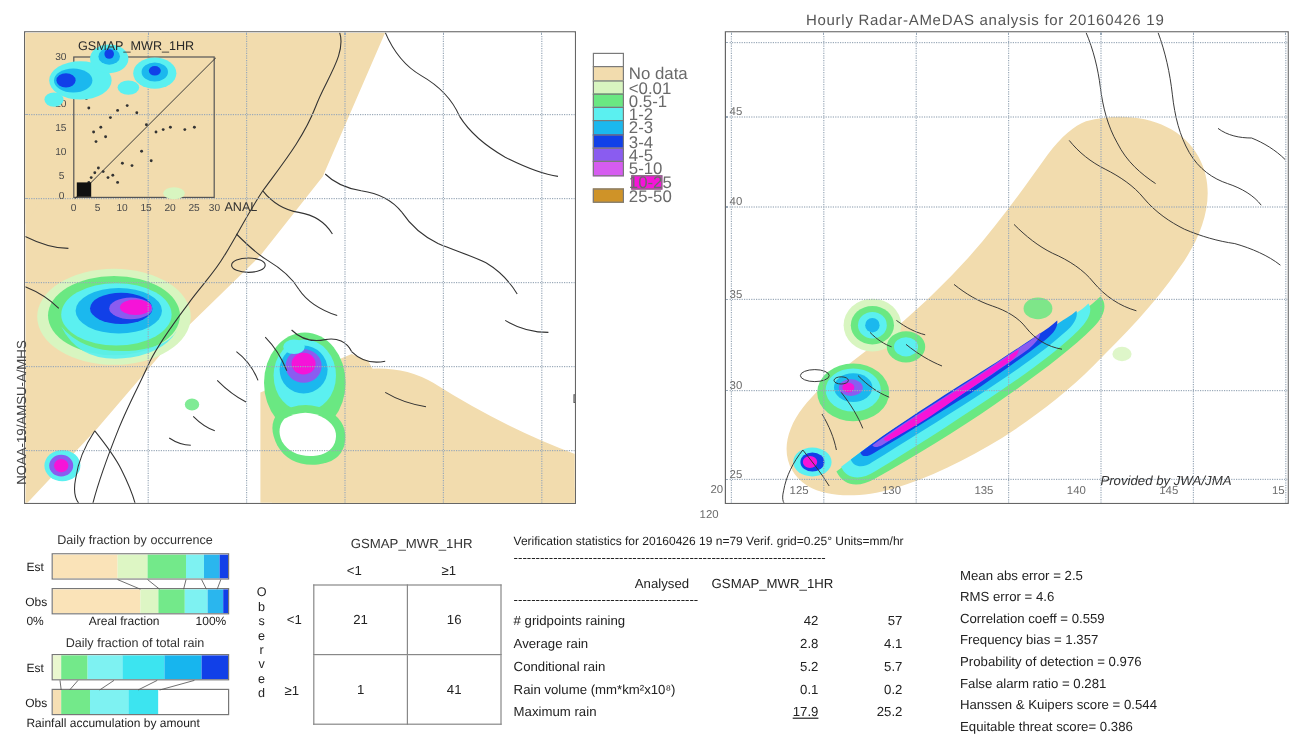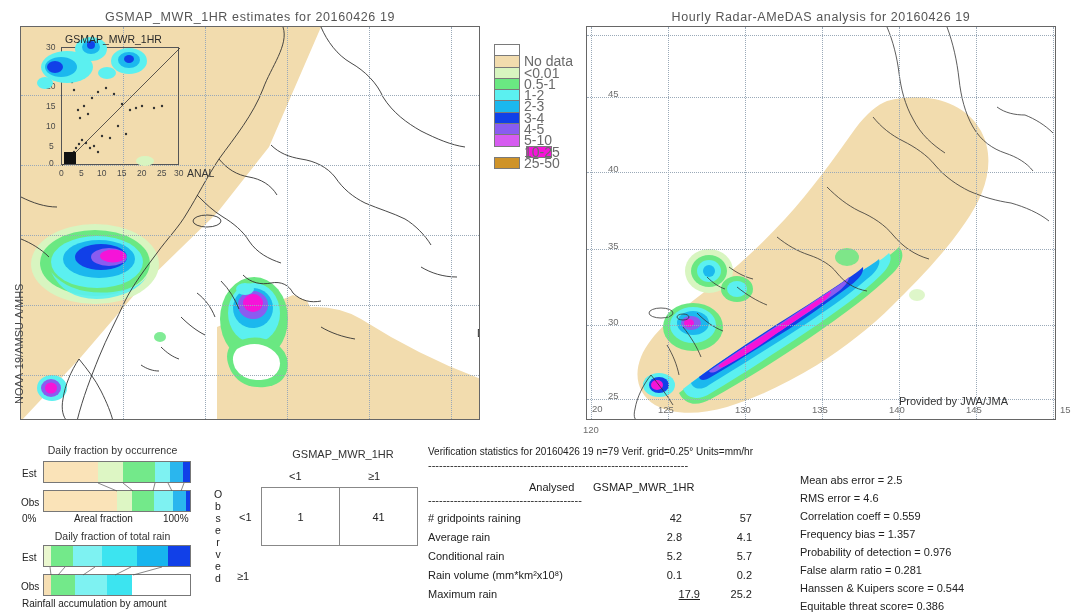--- a/index.html
+++ b/index.html
@@ -86,21 +86,20 @@
 
   
   .inset-frame { position: absolute; border: 1px solid #555; }
   .inset-tick { position: absolute; font-size: 8.5px; color: #4a4a4a; }
 </style>
 </head>
 <body>
 
 <div id="root">
 
-  <div class="panel-title abs" style="left:20px; top:10px; width:460px;">GSMAP_MWR_1HR estimates for 20160426 19</div>
 
   <div class="map-frame" style="left:20px; top:26px; width:460px; height:394px;">
 
     <div class="land" style="left:0; top:0; width:100%; height:100%; background:#ffffff;"></div>
 
     <svg width="460" height="394" style="position:absolute;left:0;top:0;">
       <path d="M0,0 L300,0 L248,120 L196,186 L120,260 L60,330 L0,394 Z" fill="#f2dcae"></path>
       <path d="M196,300 L272,268 L286,274 L300,300 L330,330 L400,360 L460,380 L460,394 L196,394 Z" fill="#f2dcae"></path>
       <path d="M236,292 Q300,268 340,292 Q400,330 460,352 L460,394 L205,394 Z" fill="#f2dcae"></path>
       <path d="M0,0 L120,0 L80,70 L20,130 L0,160 Z" fill="#f2dcae"></path>
@@ -289,21 +288,21 @@
         <div class="cbar-label" style="top: 0px;">10-25</div>
       </div>
       <div style="position: relative;">
         <div class="cbar-swatch" style="background: rgb(207, 147, 40);"></div>
         <div class="cbar-label" style="top: 0px;">25-50</div>
       </div>
     </div>
 
   <div class="panel-title abs" style="left:586px; top:10px; width:470px;">Hourly Radar-AMeDAS analysis for 20160426 19</div>
 
-  <div class="map-frame" style="left:586px; top:26px; width:470px; height:394px;">
+  <div class="map-frame" style="left:604px; top:26px; width:470px; height:394px;font-style:italic;">
 
     <div class="land" style="left:0; top:0; width:100%; height:100%; background:#ffffff;"></div>
 
     <svg width="470" height="394" style="position:absolute;left:0;top:0;">
       <path d="M300,74 C338,64 378,74 394,104 C410,134 398,168 378,196
                C356,228 332,252 306,278 C284,300 258,320 230,338
                C200,356 168,372 140,380 C112,388 86,388 68,378
                C52,368 46,350 54,330 C64,306 90,286 116,266
                C146,244 172,220 198,192 C224,164 248,130 268,102
                C280,86 290,78 300,74 Z" fill="#f2dcae"></path>
@@ -484,20 +483,24 @@
   <div class="ct-title abs" style="left:248px; top:448px; width:190px;">GSMAP_MWR_1HR</div>
 
   <div class="ct-colhead" style="left:289px; top:470px;">&lt;1</div>
   <div class="ct-colhead" style="left:368px; top:470px;">≥1</div>
 
   <div class="ct-rowhead" style="left:239px; top:511px;">&lt;1</div>
   <div class="ct-rowhead" style="left:237px; top:570px;">≥1</div>
 
   <table class="ct-table" style="left:261px; top:487px;">
     <tbody>
+        <tr>
+      <td>21</td>
+      <td>16</td>
+    </tr>
     <tr>
       <td>1</td>
       <td>41</td>
     </tr>
   </tbody>
     </table>
 
   <div class="ct-vert" style="left:211px; top:488px; width:14px;" id="obs-vert">
       <div>O</div>
       <div>b</div>
@@ -526,21 +529,21 @@
 
   <div class="stats-label" style="left:428px; top:550px;">Conditional rain</div>
   <div class="stats-val" style="left:630px; top:550px; width:52px;">5.2</div>
   <div class="stats-val" style="left:700px; top:550px; width:52px;">5.7</div>
 
   <div class="stats-label" style="left:428px; top:569px;">Rain volume (mm*km²x10⁸)</div>
   <div class="stats-val" style="left:630px; top:569px; width:52px;">0.1</div>
   <div class="stats-val" style="left:700px; top:569px; width:52px;">0.2</div>
 
   <div class="stats-label" style="left:428px; top:588px;">Maximum rain</div>
-  <div class="stats-val" style="left:648px; top:588px; width:52px;text-decoration:underline;">17.9</div>
+  <div class="stats-val" style="left:630px; top:588px; width:52px;text-decoration:underline;">17.9</div>
   <div class="stats-val" style="left:700px; top:588px; width:52px;">25.2</div>
 
   <div class="score-line" style="left:800px; top:474px;">Mean abs error = 2.5</div>
   <div class="score-line" style="left:800px; top:492px;">RMS error = 4.6</div>
   <div class="score-line" style="left:800px; top:510px;">Correlation coeff = 0.559</div>
   <div class="score-line" style="left:800px; top:528px;">Frequency bias = 1.357</div>
   <div class="score-line" style="left:800px; top:546px;">Probability of detection = 0.976</div>
   <div class="score-line" style="left:800px; top:564px;">False alarm ratio = 0.281</div>
   <div class="score-line" style="left:800px; top:582px;">Hanssen &amp; Kuipers score = 0.544</div>
   <div class="score-line" style="left:800px; top:600px;">Equitable threat score= 0.386</div>

